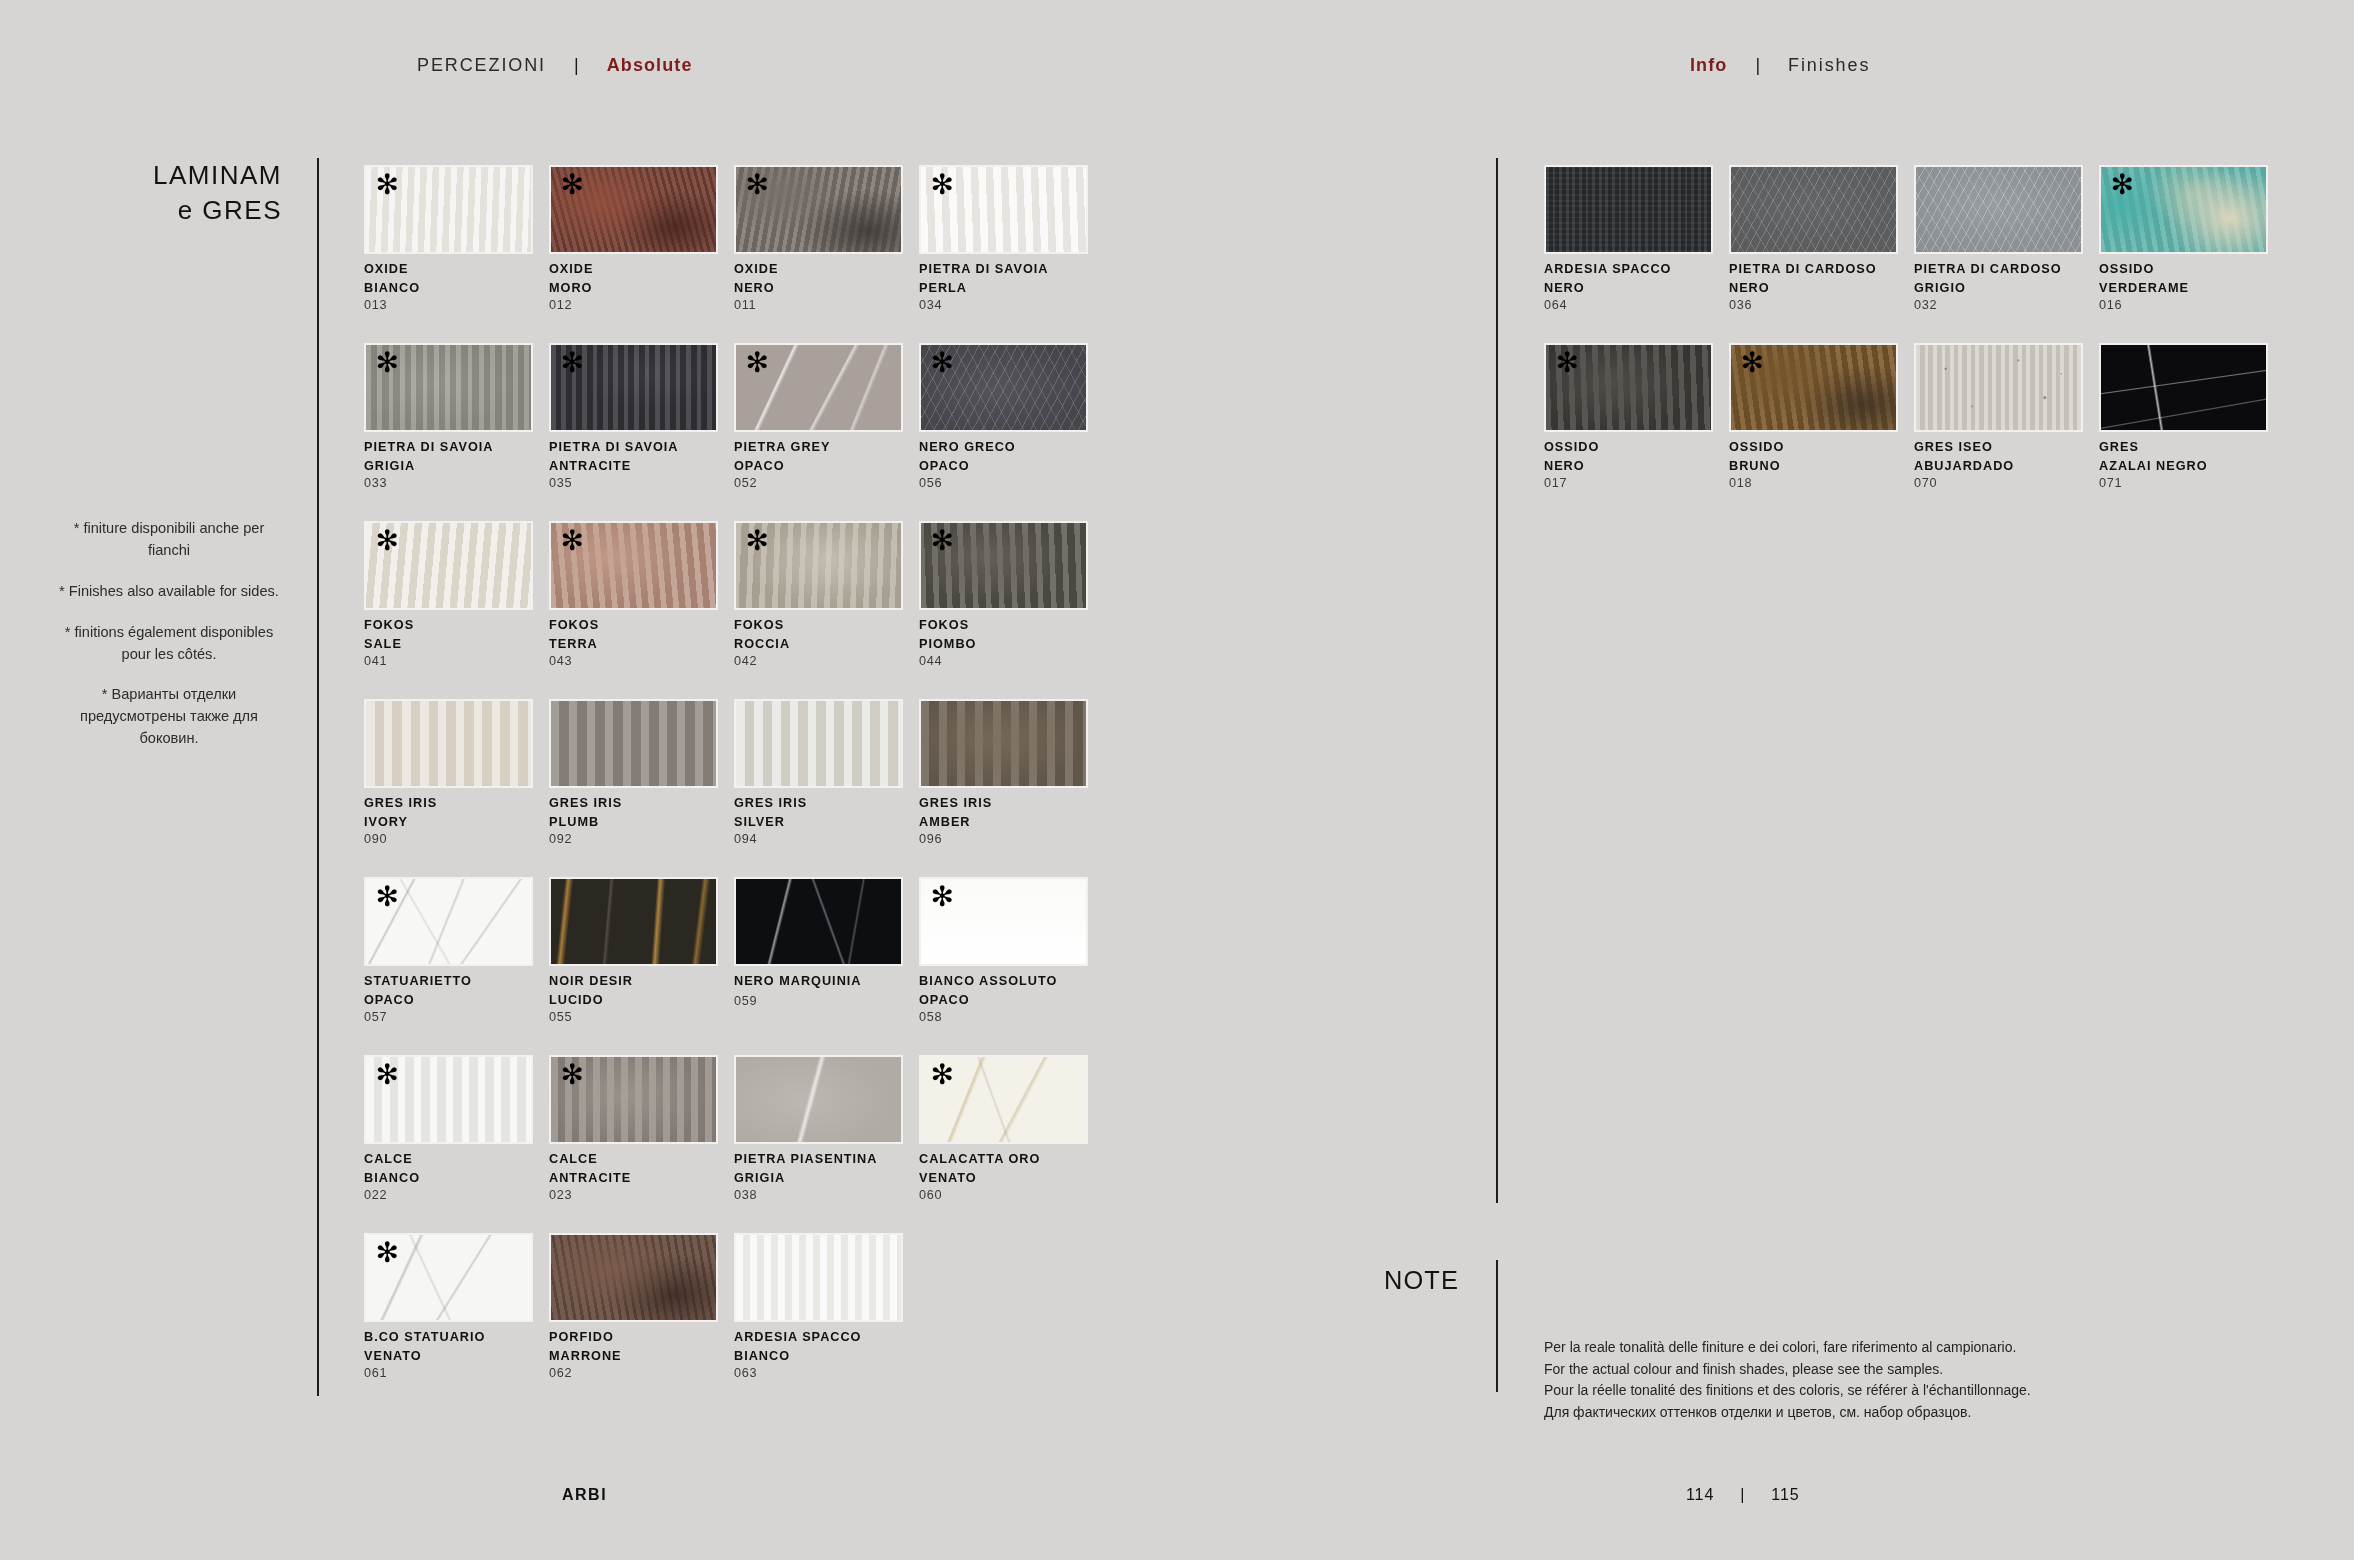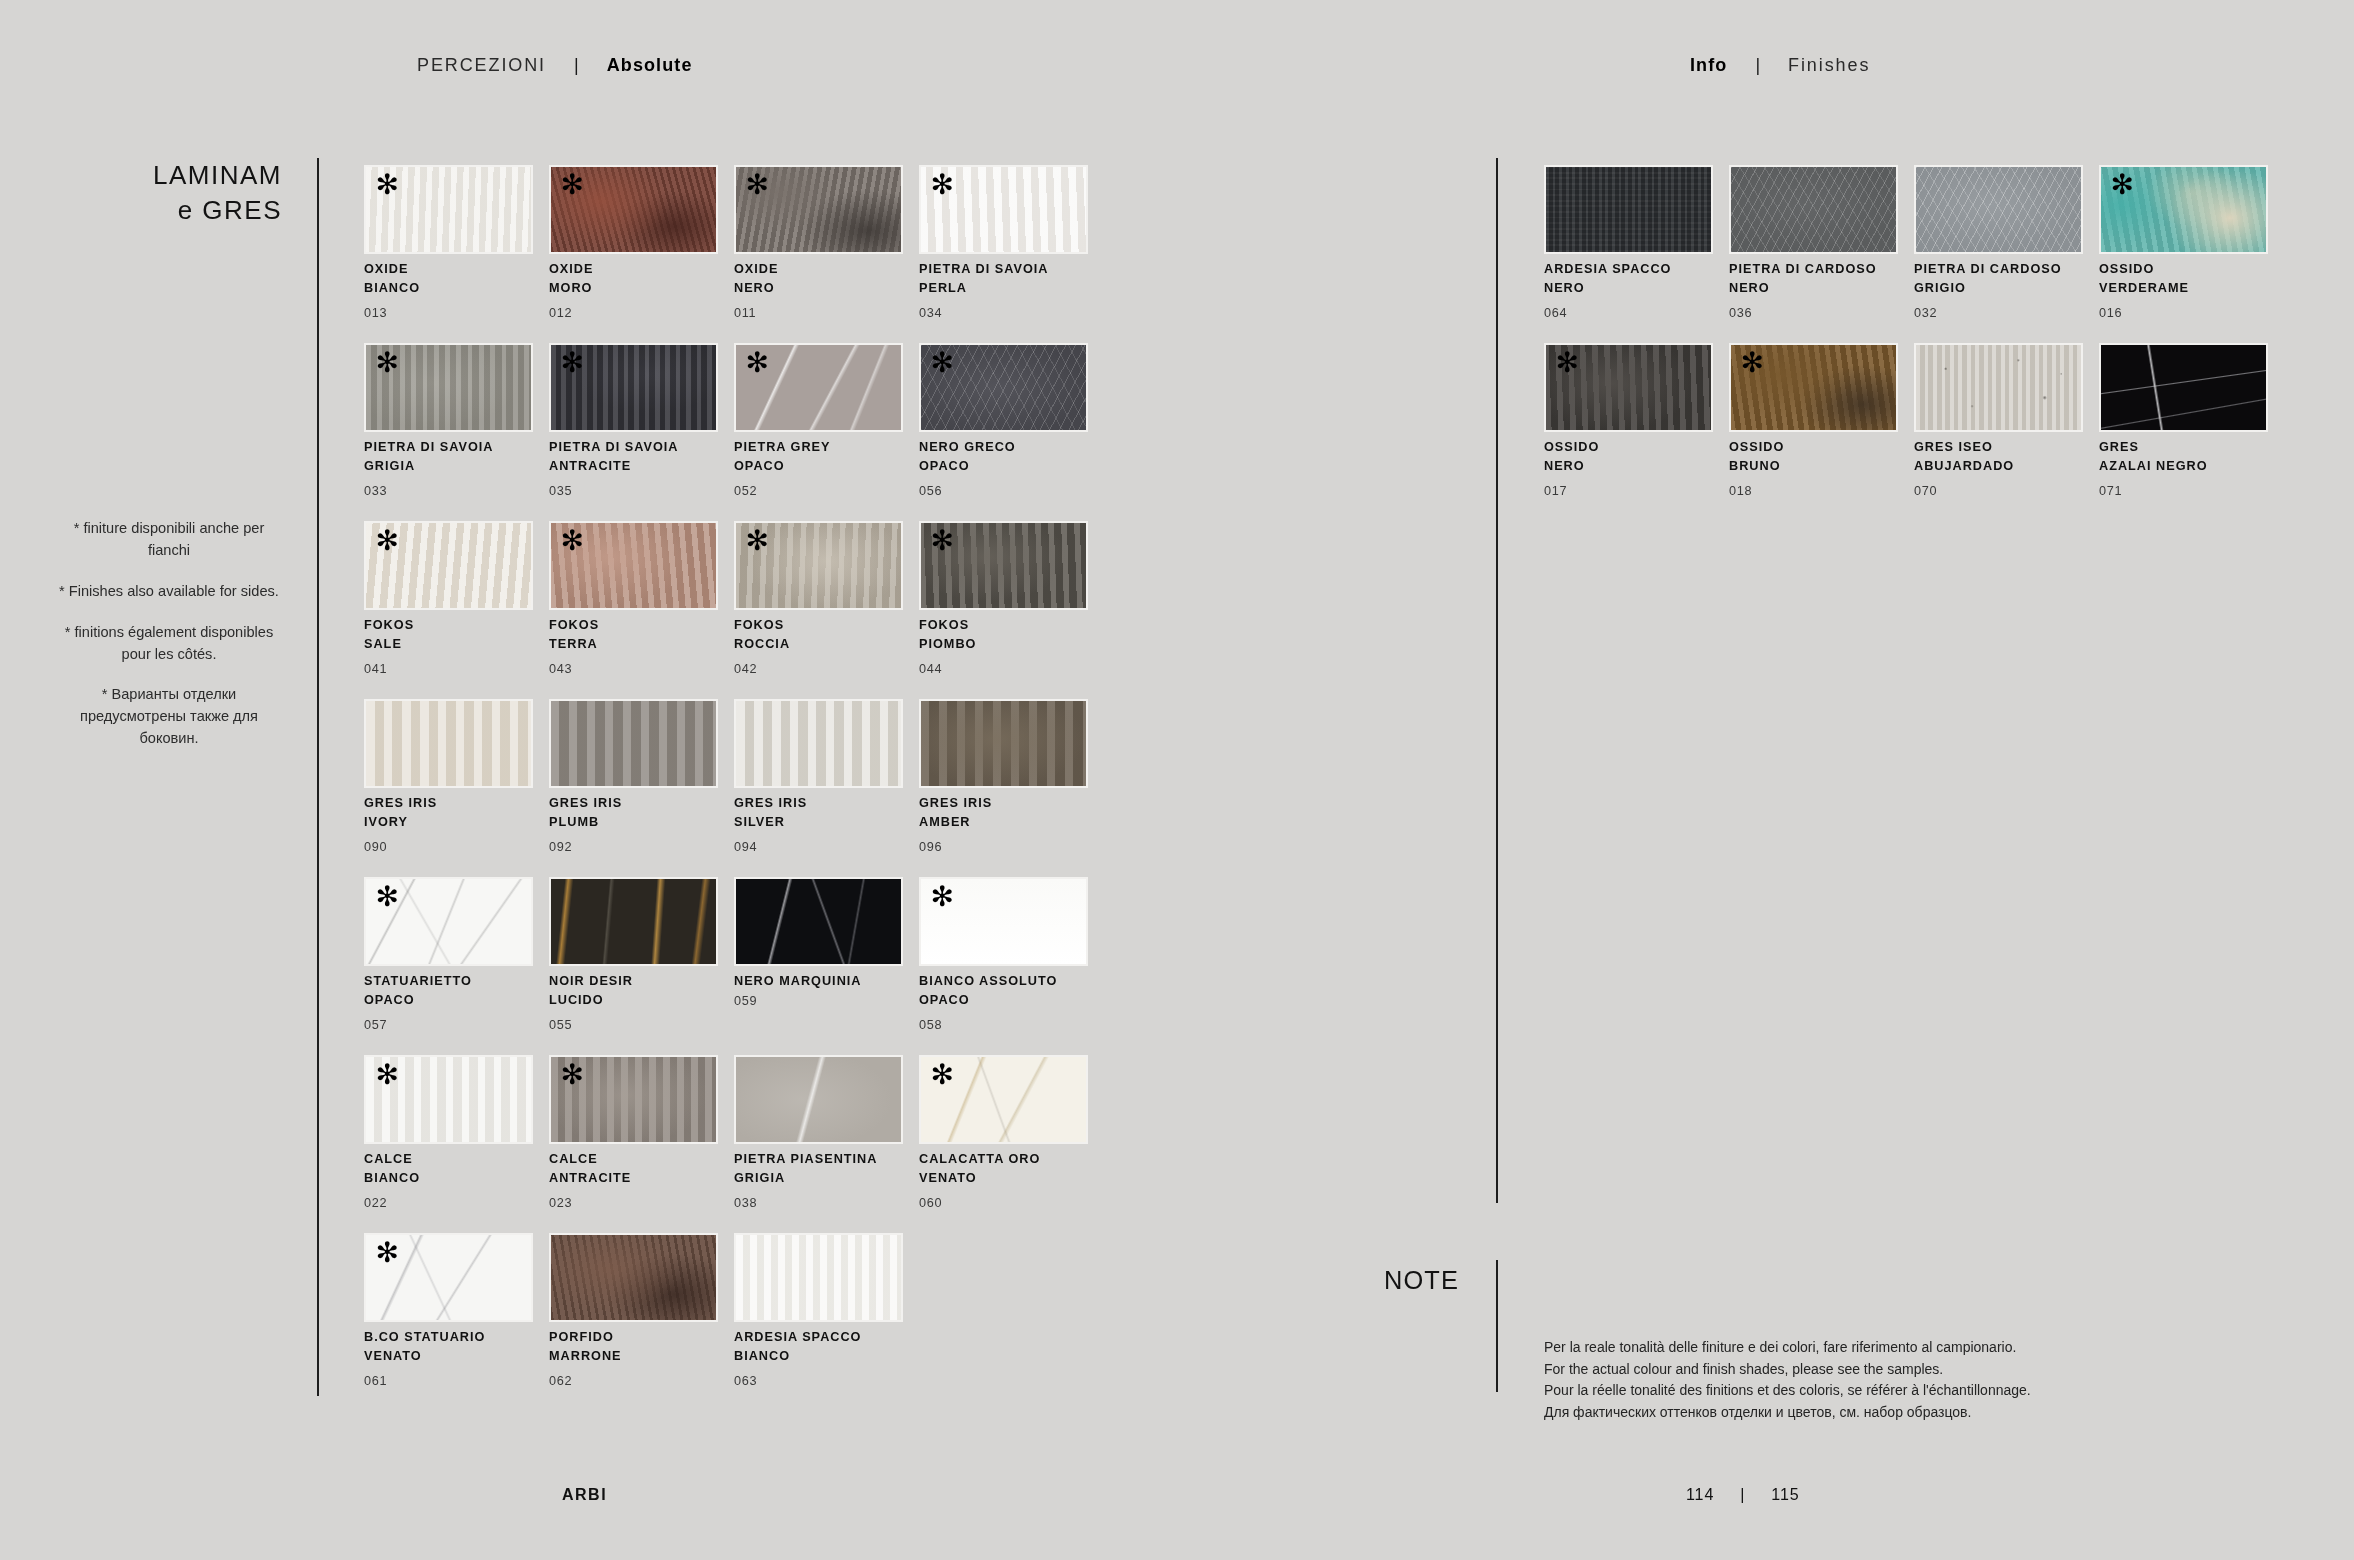--- a/index.html
+++ b/index.html
@@ -8,21 +8,21 @@
     background: #d6d5d3;
     font-family: "Liberation Sans", sans-serif;
     overflow: hidden;
   }
   .page { position: relative; width: 2354px; height: 1225px; }
 
   
   .hdr { position: absolute; top: 55px; display: flex; align-items: center; gap: 28px; }
   .hdr-left  { left: 417px; }
   .hdr-right { left: 1690px; align-items: center; }
-  .hdr span { font-size: 18px; letter-spacing: 1.9px; color: #000000; }
+  .hdr span { font-size: 18px; letter-spacing: 1.9px; color: #7f1d1d; }
   .hdr .muted { font-weight: 400; color: #2a2a2a; }
   .hdr .strong { font-weight: 700; letter-spacing: 1.1px; }
   .hdr .sep { font-weight: 400; color: #1b1b1b; letter-spacing: 0; }
 
   
   .sect-title {
     position: absolute; left: 56px; top: 158px; width: 226px;
     text-align: right; font-size: 26px; font-weight: 400;
     letter-spacing: 1.5px; line-height: 1.33; color: #121212;
   }
@@ -58,21 +58,21 @@
     font-family: "DejaVu Sans", sans-serif; z-index: 5;
   }
   .lbl { position: absolute; left: 0; top: 95px; width: 185px; }
   .lbl .nm {
     font-size: 12.7px; font-weight: 700; letter-spacing: 1px;
     line-height: 1.48; color: #111; text-transform: uppercase;
     font-family: "Liberation Sans", sans-serif;
   }
   .lbl .code {
     font-size: 12.7px; font-weight: 400; letter-spacing: 0.7px;
-    color: #3a3a3a; margin-top: 8px;
+    color: #3a3a3a; margin-top: 0;
   }
   .lbl.one-line .code { margin-top: 3px; }
 
   
   .note-title {
     position: absolute; left: 1290px; top: 1266px; width: 169px;
     text-align: right; font-size: 25.4px; letter-spacing: 1.1px; color: #121212;
   }
   .note-body {
     position: absolute; left: 1544px; top: 1337px;

